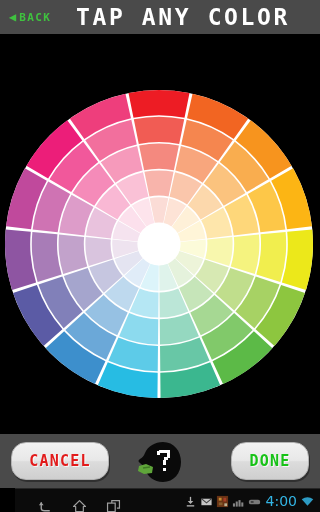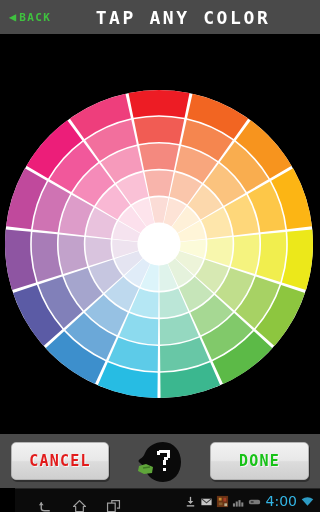--- a/index.html
+++ b/index.html
@@ -23,21 +23,21 @@
     color:#3fc13f;
   }
   #back-chevron { font-size:12px; line-height:1; font-weight:bold; letter-spacing:0; }
   #back-label {
     font-size:11px; letter-spacing:1.4px; font-weight:bold;
     font-family:"DejaVu Sans Mono", monospace;
     text-transform:uppercase;
   }
   #header-title {
     position:absolute; left:0; right:0; text-align:center;
-    color:#fff; font-size:18px; letter-spacing:2.6px; font-weight:bold;
+    color:#fff; font-size:23px; letter-spacing:2.6px; font-weight:bold;
     font-family:"DejaVu Sans Mono", monospace;
     text-transform:uppercase;
     padding-left:46px;
   }
 
   
   #wheel-stage {
     position:absolute; left:0; top:34px; width:320px; height:400px;
     background:#000;
   }
@@ -45,27 +45,27 @@
 
   
   #footer {
     position:absolute; left:0; top:434px; width:320px; height:54px;
     background:#4a4a4a;
   }
   .pix-btn {
     position:absolute; top:8px; height:38px;
     background:linear-gradient(to bottom,#f2f2f2 0%,#e8e8e8 48%,#dcdcdc 52%,#cfcfcf 100%);
     border:1px solid #b4b4b4;
-    border-radius:5px;
+    border-radius:15px;
     box-shadow:1px 2px 0 rgba(0,0,0,0.35);
     display:flex; align-items:center; justify-content:center;
     cursor:pointer;
   }
   #cancel-button { left:11px; width:98px; }
-  #done-button  { right:11px; width:99px; }
+  #done-button  { right:11px; width:78px; }
   .pix-btn-label {
     font-size:15px; letter-spacing:1.2px; font-weight:bold;
     font-family:"DejaVu Sans Mono", monospace;
     text-transform:uppercase;
   }
   #cancel-label { color:#e21b1b; text-shadow:1px 1px 0 rgba(255,255,255,0.75); }
   #done-label   { color:#17c217; text-shadow:1px 1px 0 rgba(255,255,255,0.75); }
 
   #avatar-icon {
     position:absolute; left:133px; top:6px; width:54px; height:44px;

